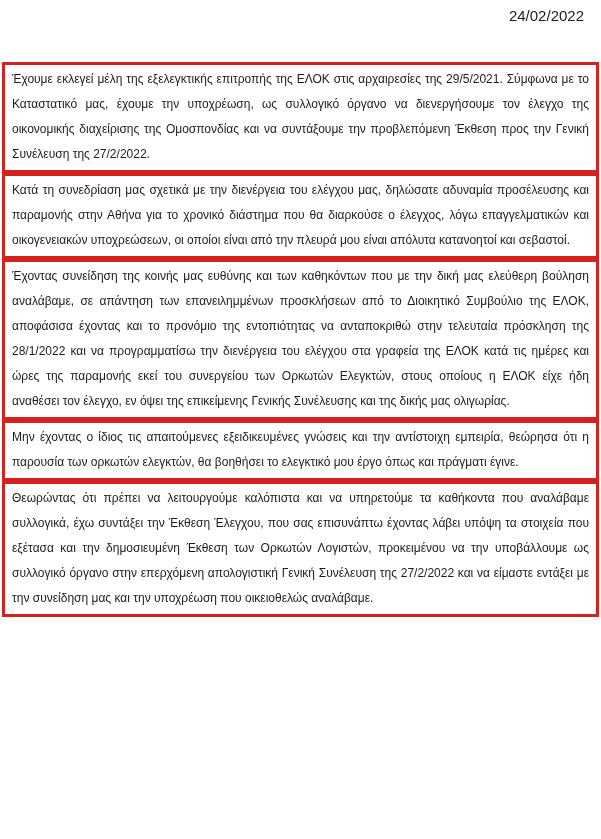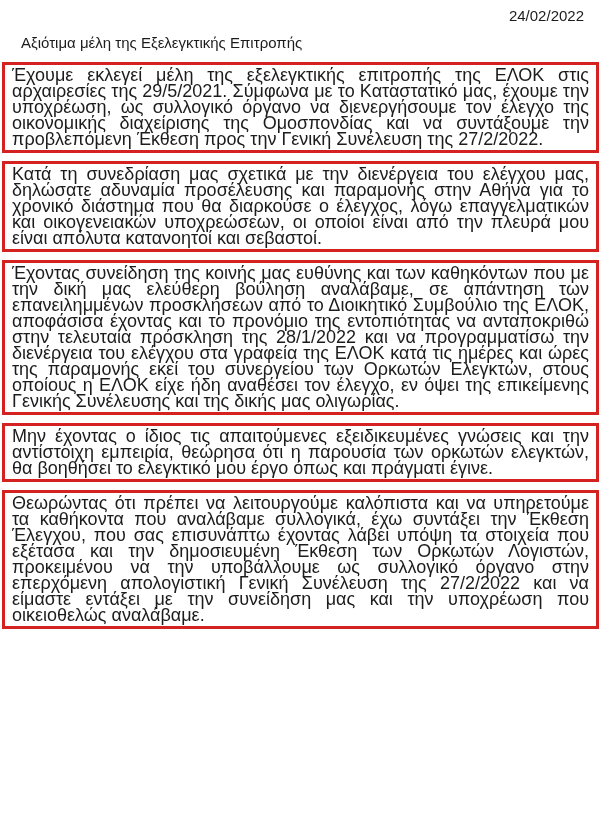--- a/index.html
+++ b/index.html
@@ -34,23 +34,22 @@
   }
   .boxes {
     position: absolute;
     top: 62px;
     left: 2px;
     right: 2px;
   }
   .para-box {
     border: 3px solid var(--box_border);
     padding: 2px 7px 3px 7px;
-    margin-bottom: 8px;
-    font-size: 18px;
-    line-height: 16px;
+    font-size: 12px;
+    line-height: 25px;
     text-align: justify;
     color: var(--text_color);
   }
   .closing {
     position: absolute;
     top: 700px;
     left: 18px;
     font-size: 10px;
   }
   .redaction {
@@ -74,21 +73,20 @@
     font-size: 15px;
   }
 </style>
 </head>
 <body>
 
 <div class="page">
 
   <div class="date">24/02/2022</div>
 
-  <div class="salutation">Αξιότιμα μέλη της Εξελεγκτικής Επιτροπής</div>
 
   <div class="boxes">
     <div class="para-box">Έχουμε εκλεγεί μέλη της εξελεγκτικής επιτροπής της ΕΛΟΚ στις αρχαιρεσίες της 29/5/2021. Σύμφωνα με το Καταστατικό μας, έχουμε την υποχρέωση, ως συλλογικό όργανο να διενεργήσουμε τον έλεγχο της οικονομικής διαχείρισης της Ομοσπονδίας και να συντάξουμε την προβλεπόμενη Έκθεση προς την Γενική Συνέλευση της 27/2/2022.</div>
     <div class="para-box">Κατά τη συνεδρίαση  μας σχετικά με την διενέργεια του ελέγχου μας, δηλώσατε αδυναμία προσέλευσης και παραμονής στην Αθήνα για το χρονικό διάστημα που θα διαρκούσε ο έλεγχος, λόγω επαγγελματικών και οικογενειακών υποχρεώσεων, οι οποίοι είναι από την πλευρά μου είναι απόλυτα κατανοητοί και σεβαστοί.</div>
     <div class="para-box">Έχοντας συνείδηση της κοινής μας ευθύνης και των καθηκόντων που με την δική μας ελεύθερη βούληση αναλάβαμε, σε απάντηση των επανειλημμένων προσκλήσεων από το Διοικητικό Συμβούλιο της ΕΛΟΚ, αποφάσισα έχοντας και το προνόμιο της εντοπιότητας να ανταποκριθώ στην τελευταία πρόσκληση της 28/1/2022 και να προγραμματίσω την διενέργεια του ελέγχου στα γραφεία της ΕΛΟΚ κατά τις ημέρες και ώρες της παραμονής εκεί του συνεργείου των Ορκωτών Ελεγκτών, στους οποίους η ΕΛΟΚ είχε ήδη αναθέσει τον έλεγχο, εν όψει της επικείμενης Γενικής Συνέλευσης και της δικής μας ολιγωρίας.</div>
     <div class="para-box">Μην έχοντας ο ίδιος τις απαιτούμενες εξειδικευμένες γνώσεις και την αντίστοιχη εμπειρία, θεώρησα ότι η παρουσία των ορκωτών ελεγκτών, θα βοηθήσει το ελεγκτικό μου έργο όπως και πράγματι έγινε.</div>
     <div class="para-box">Θεωρώντας ότι πρέπει να λειτουργούμε καλόπιστα και να υπηρετούμε τα καθήκοντα που αναλάβαμε συλλογικά, έχω συντάξει την Έκθεση Έλεγχου, που σας επισυνάπτω έχοντας λάβει υπόψη τα στοιχεία που εξέτασα και την δημοσιευμένη Έκθεση των Ορκωτών Λογιστών, προκειμένου να την υποβάλλουμε ως συλλογικό όργανο στην επερχόμενη απολογιστική Γενική Συνέλευση της 27/2/2022 και να είμαστε εντάξει με την συνείδηση μας και την υποχρέωση που οικειοθελώς αναλάβαμε.</div>
   </div>
 
   <div class="closing">Με τιμή</div>

